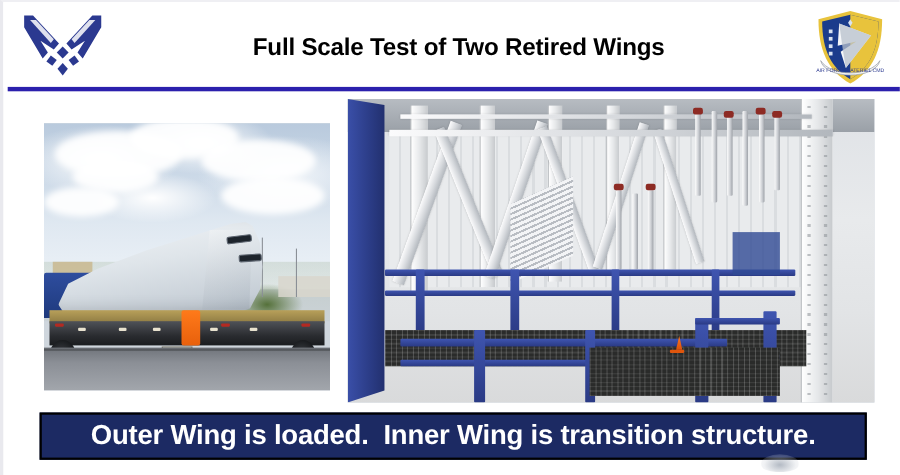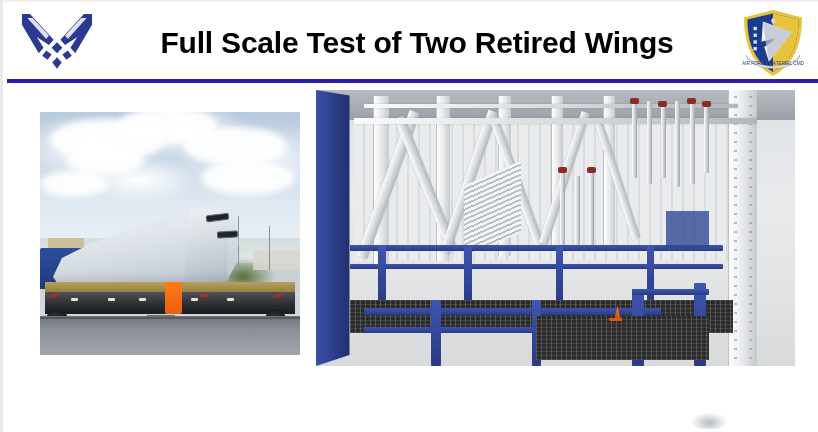--- a/index.html
+++ b/index.html
@@ -24,21 +24,21 @@
     background:#ffffff;
   }
   .af-wing{
     position:absolute; left:12px; top:8px;
     width:84px; height:62px;
   }
   .page-title{
     position:absolute; left:104px; top:16px;
     width:620px; height:50px;
     display:flex; align-items:center; justify-content:center;
-    font-size:30px; font-weight:bold; color:#000000;
+    font-size:22px; font-weight:bold; color:#000000;
     letter-spacing:-0.2px;
     white-space:nowrap;
   }
   .afmc-shield{
     position:absolute; right:14px; top:6px;
     width:68px; height:70px;
   }
   .header-rule{
     position:absolute; left:4px; top:77px;
     width:814px; height:4px;
@@ -387,16 +387,19 @@
     <div class="blue-rail" style="left:66%;top:84%;width:16%;height:2.0%;"></div>
 
     <div class="grating" style="left:46%;top:82%;width:36%;height:16%;"></div>
 
     <div class="cone" style="left:62%;top:78%;"></div>
     <div class="cone-base" style="left:61.2%;top:82.5%;"></div>
 
     <div class="dark-door" style="left:73%;top:44%;width:9%;height:14%;opacity:0.8;"></div>
   </div>
 
+  <div class="caption-bar">
+    <span class="caption-text">Outer Wing is loaded.  Inner Wing is transition structure.</span>
+  </div>
 
   <div class="corner-smudge"></div>
 
 </div>
 
 </body></html>

